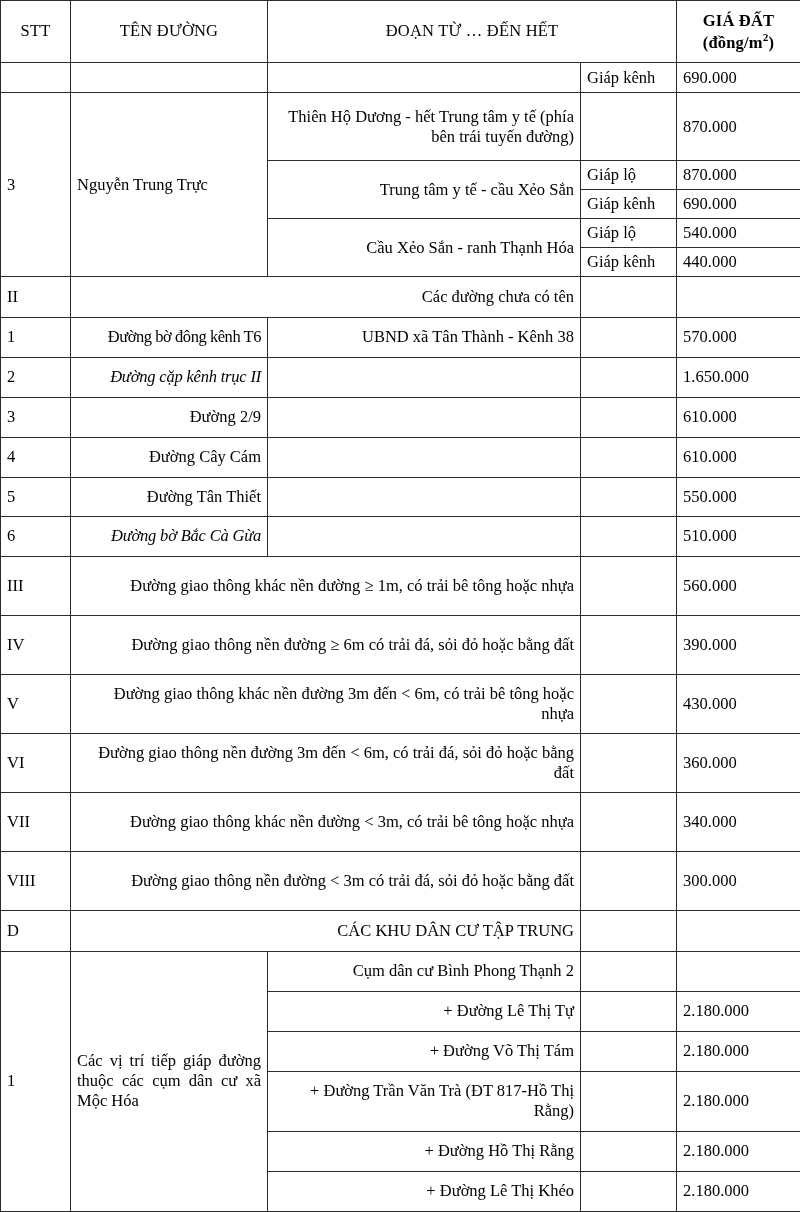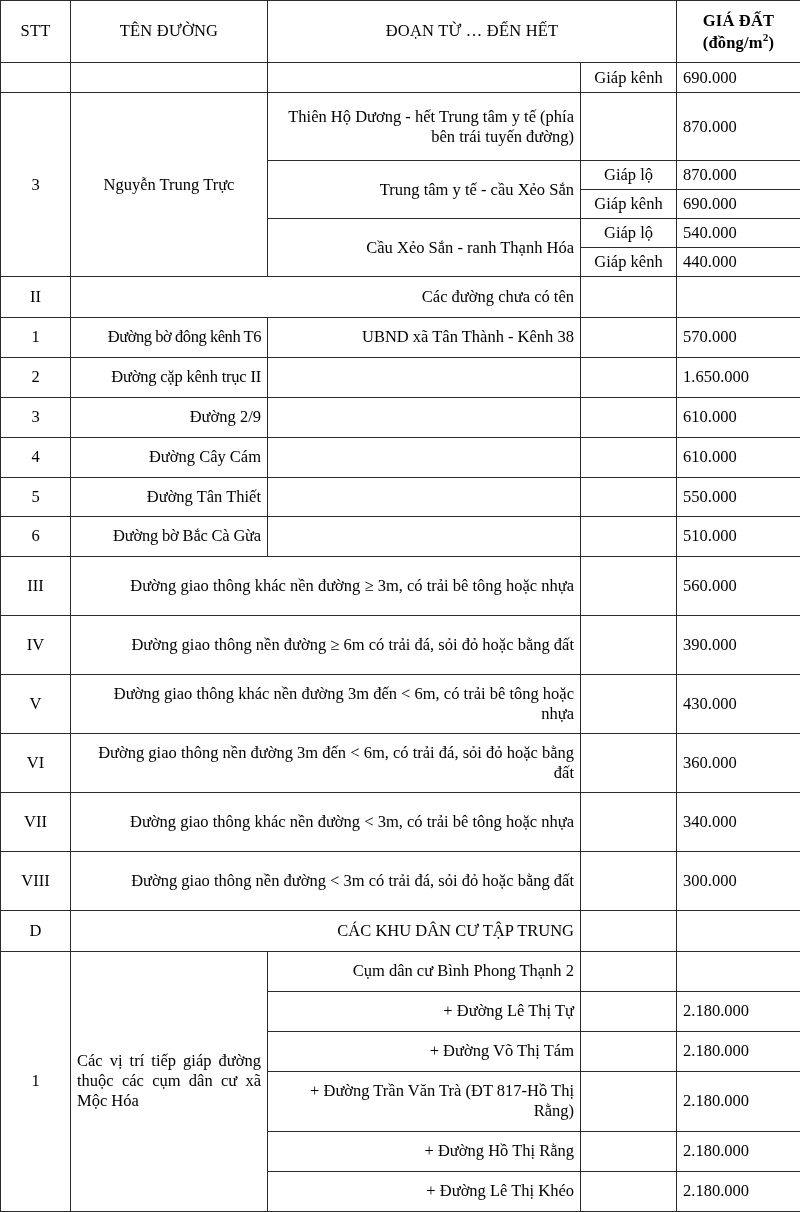--- a/index.html
+++ b/index.html
@@ -40,25 +40,25 @@
   tr.header-row th {
     font-weight: bold;
     text-align: center;
     font-size: 17px;
     line-height: 1.2;
     letter-spacing: 0.2px;
   }
   .hdr-sub { display: block; font-weight: bold; }
 
   
-  .ctr   { text-align: center; }
+  .ctr   { }
   .lft   { text-align: right; }
   .bold  { font-weight: bold; }
   .nowrap-tight { letter-spacing: -0.45px; }
-  .tight { letter-spacing: -0.2px; }
+  .tight { letter-spacing: -0.2px; font-style: italic; }
   .just  { text-align: justify; text-align-last: left; margin-top: 24px; }
   .price { text-align: left; white-space: nowrap; }
   sup { font-size: 0.68em; vertical-align: super; }
 </style>
 </head>
 <body>
 
 <table id="land-table">
   <colgroup>
     <col class="c-stt">
@@ -158,21 +158,21 @@
     <tr style="height:40px;">
       <td class="ctr">6</td>
       <td class="lft tight">Đường bờ Bắc Cà Gừa</td>
       <td class="lft"></td>
       <td class="ctr"></td>
       <td class="price">510.000</td>
     </tr>
 
     <tr style="height:59px;">
       <td class="ctr bold">III</td>
-      <td class="lft bold" colspan="2">Đường giao thông khác nền đường ≥ 3m, có trải bê tông hoặc nhựa</td>
+      <td class="lft bold" colspan="2">Đường giao thông khác nền đường ≥ 1m, có trải bê tông hoặc nhựa</td>
       <td></td>
       <td class="price">560.000</td>
     </tr>
     <tr style="height:59px;">
       <td class="ctr bold">IV</td>
       <td class="lft bold" colspan="2">Đường giao thông nền đường ≥ 6m có trải đá, sỏi đỏ hoặc bằng đất</td>
       <td></td>
       <td class="price">390.000</td>
     </tr>
     <tr style="height:59px;">

